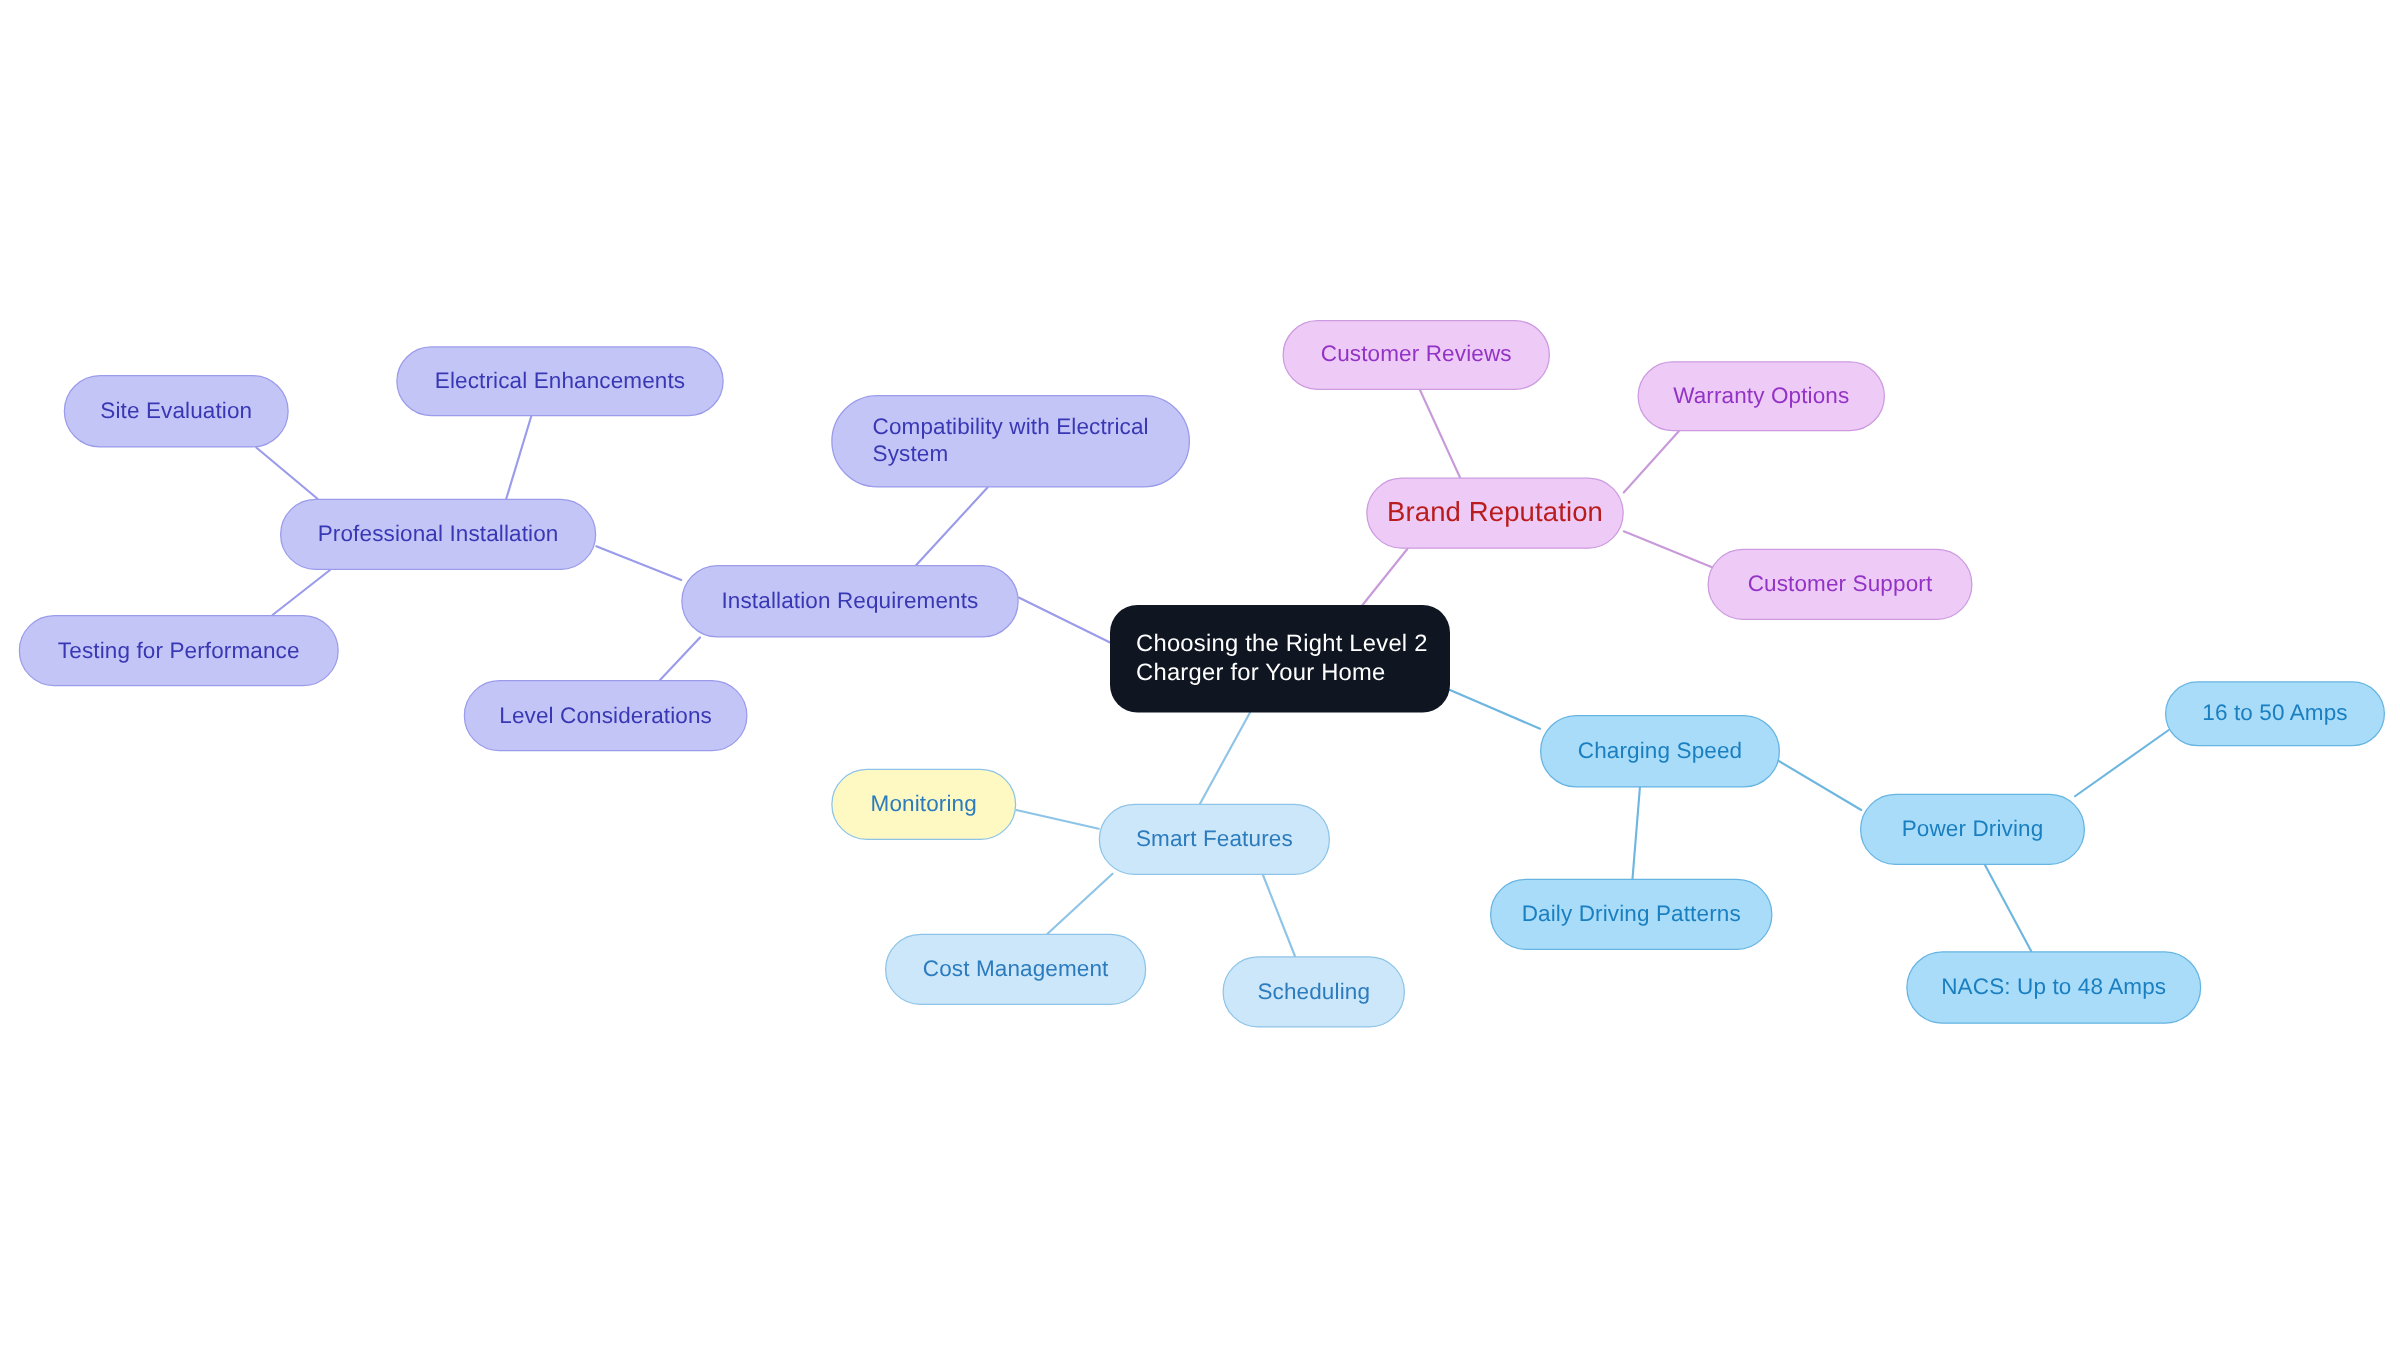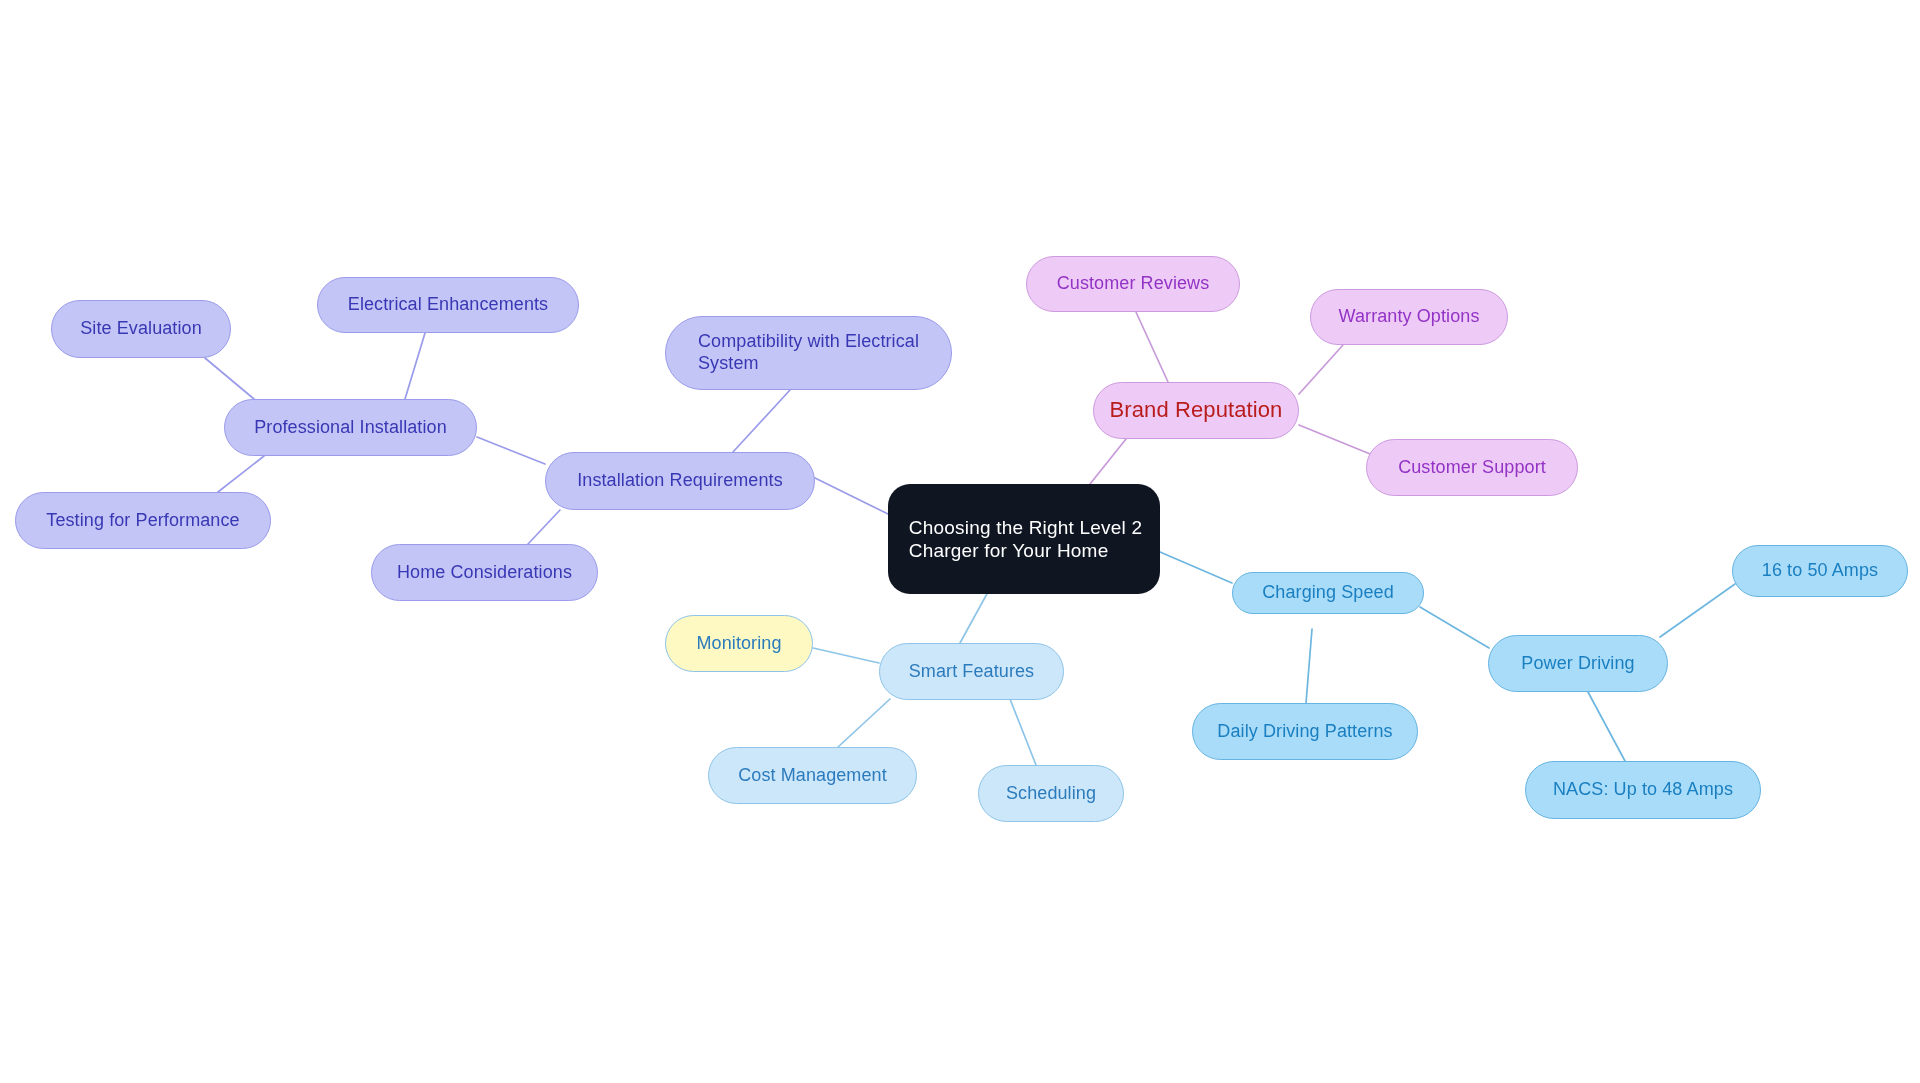--- a/index.html
+++ b/index.html
@@ -68,35 +68,35 @@
       <line x1="1312" y1="629" x2="1306" y2="703" stroke="#6cb6e0" stroke-width="1.7" stroke-linecap="round"></line>
       <line x1="1420" y1="607" x2="1489" y2="648" stroke="#6cb6e0" stroke-width="1.7" stroke-linecap="round"></line>
       <line x1="1660" y1="637" x2="1735" y2="584" stroke="#6cb6e0" stroke-width="1.7" stroke-linecap="round"></line>
       <line x1="1588" y1="692" x2="1625" y2="761" stroke="#6cb6e0" stroke-width="1.7" stroke-linecap="round"></line>
       <line x1="1000" y1="570" x2="960" y2="643" stroke="#8dc4e8" stroke-width="1.7" stroke-linecap="round"></line>
       <line x1="879" y1="663" x2="813" y2="648" stroke="#8dc4e8" stroke-width="1.7" stroke-linecap="round"></line>
       <line x1="890" y1="699" x2="838" y2="747" stroke="#8dc4e8" stroke-width="1.7" stroke-linecap="round"></line>
       <line x1="1010" y1="699" x2="1036" y2="765" stroke="#8dc4e8" stroke-width="1.7" stroke-linecap="round"></line>
     </svg>
   <div id="node-layer">
-      <div class="node root" style="left: 888px; top: 484px; width: 272px; height: 110px; background: rgb(15, 21, 33); border-color: rgb(15, 21, 33); color: rgb(255, 255, 255); font-size: 19px; padding-left: 13px;">Choosing the Right Level 2
+      <div class="node root" style="left: 888px; top: 484px; width: 272px; height: 86px; background: rgb(15, 21, 33); border-color: rgb(15, 21, 33); color: rgb(255, 255, 255); font-size: 19px; padding-left: 13px;">Choosing the Right Level 2
 Charger for Your Home</div>
       <div class="node" style="left: 545px; top: 452px; width: 270px; height: 58px; background: rgb(196, 197, 247); border-color: rgb(154, 155, 234); color: rgb(56, 56, 180); font-size: 18px;">Installation Requirements</div>
       <div class="node" style="left: 665px; top: 316px; width: 287px; height: 74px; background: rgb(196, 197, 247); border-color: rgb(154, 155, 234); color: rgb(56, 56, 180); font-size: 18px;">Compatibility with Electrical
 System</div>
       <div class="node" style="left: 224px; top: 399px; width: 253px; height: 57px; background: rgb(196, 197, 247); border-color: rgb(154, 155, 234); color: rgb(56, 56, 180); font-size: 18px;">Professional Installation</div>
       <div class="node" style="left: 51px; top: 300px; width: 180px; height: 58px; background: rgb(196, 197, 247); border-color: rgb(154, 155, 234); color: rgb(56, 56, 180); font-size: 18px;">Site Evaluation</div>
       <div class="node" style="left: 317px; top: 277px; width: 262px; height: 56px; background: rgb(196, 197, 247); border-color: rgb(154, 155, 234); color: rgb(56, 56, 180); font-size: 18px;">Electrical Enhancements</div>
       <div class="node" style="left: 15px; top: 492px; width: 256px; height: 57px; background: rgb(196, 197, 247); border-color: rgb(154, 155, 234); color: rgb(56, 56, 180); font-size: 18px;">Testing for Performance</div>
-      <div class="node" style="left: 371px; top: 544px; width: 227px; height: 57px; background: rgb(196, 197, 247); border-color: rgb(154, 155, 234); color: rgb(56, 56, 180); font-size: 18px;">Home Considerations</div>
+      <div class="node" style="left: 371px; top: 544px; width: 227px; height: 57px; background: rgb(196, 197, 247); border-color: rgb(154, 155, 234); color: rgb(56, 56, 180); font-size: 18px;">Level Considerations</div>
       <div class="node" style="left: 1093px; top: 382px; width: 206px; height: 57px; background: rgb(238, 203, 246); border-color: rgb(205, 154, 224); color: #b91c1c; font-size: 22px;">Brand Reputation</div>
       <div class="node" style="left: 1026px; top: 256px; width: 214px; height: 56px; background: rgb(238, 203, 246); border-color: rgb(205, 154, 224); color: rgb(147, 51, 198); font-size: 18px;">Customer Reviews</div>
       <div class="node" style="left: 1310px; top: 289px; width: 198px; height: 56px; background: rgb(238, 203, 246); border-color: rgb(205, 154, 224); color: rgb(147, 51, 198); font-size: 18px;">Warranty Options</div>
       <div class="node" style="left: 1366px; top: 439px; width: 212px; height: 57px; background: rgb(238, 203, 246); border-color: rgb(205, 154, 224); color: rgb(147, 51, 198); font-size: 18px;">Customer Support</div>
-      <div class="node" style="left: 1232px; top: 572px; width: 192px; height: 42px; background: rgb(169, 220, 248); border-color: rgb(102, 180, 226); color: rgb(26, 127, 193); font-size: 18px;">Charging Speed</div>
+      <div class="node" style="left: 1232px; top: 572px; width: 192px; height: 58px; background: rgb(169, 220, 248); border-color: rgb(102, 180, 226); color: rgb(26, 127, 193); font-size: 18px;">Charging Speed</div>
       <div class="node" style="left: 1192px; top: 703px; width: 226px; height: 57px; background: rgb(169, 220, 248); border-color: rgb(102, 180, 226); color: rgb(26, 127, 193); font-size: 18px;">Daily Driving Patterns</div>
       <div class="node" style="left: 1488px; top: 635px; width: 180px; height: 57px; background: rgb(169, 220, 248); border-color: rgb(102, 180, 226); color: rgb(26, 127, 193); font-size: 18px;">Power Driving</div>
       <div class="node" style="left: 1732px; top: 545px; width: 176px; height: 52px; background: rgb(169, 220, 248); border-color: rgb(102, 180, 226); color: rgb(26, 127, 193); font-size: 18px;">16 to 50 Amps</div>
       <div class="node" style="left: 1525px; top: 761px; width: 236px; height: 58px; background: rgb(169, 220, 248); border-color: rgb(102, 180, 226); color: rgb(26, 127, 193); font-size: 18px;">NACS: Up to 48 Amps</div>
       <div class="node" style="left: 879px; top: 643px; width: 185px; height: 57px; background: rgb(205, 231, 250); border-color: rgb(141, 196, 232); color: rgb(43, 123, 189); font-size: 18px;">Smart Features</div>
       <div class="node" style="left: 665px; top: 615px; width: 148px; height: 57px; background: #fef9c3; border-color: rgb(141, 196, 232); color: rgb(43, 123, 189); font-size: 18px;">Monitoring</div>
       <div class="node" style="left: 708px; top: 747px; width: 209px; height: 57px; background: rgb(205, 231, 250); border-color: rgb(141, 196, 232); color: rgb(43, 123, 189); font-size: 18px;">Cost Management</div>
       <div class="node" style="left: 978px; top: 765px; width: 146px; height: 57px; background: rgb(205, 231, 250); border-color: rgb(141, 196, 232); color: rgb(43, 123, 189); font-size: 18px;">Scheduling</div>
     </div>
 </div>

